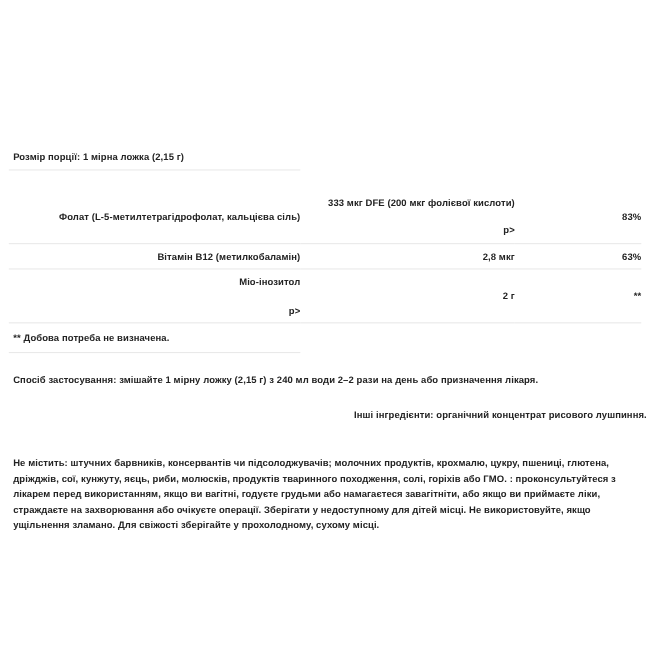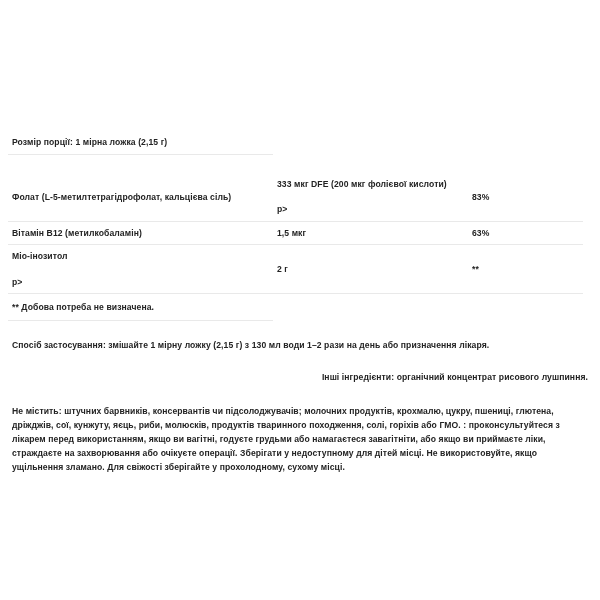--- a/index.html
+++ b/index.html
@@ -72,20 +72,21 @@
     height: 26px;
     padding-left: 4px;
     color: #232323;
   }
   tr.hdr > td.cell-name { padding-left: 4px; }
 
   tr.nut > td {
     padding-left: 4px;
     padding-top: 5px;
     padding-bottom: 5px;
+    text-align: right;
   }
 
   tr.nut td.cell-name,
   tr.nut td.cell-amt,
   tr.nut td.cell-dv { vertical-align: middle; }
 
   .line2 {
     display: block;
   }
 
@@ -104,21 +105,21 @@
     padding: 0 4px;
     font-size: 8.6px;
     line-height: 1.62;
     font-weight: 600;
     color: #232323;
     letter-spacing: 0.01em;
   }
   .para { margin: 0; }
   .para.directions { margin-top: 18px; }
   .para.other-ing  { margin-top: 18px; text-align: right; }
-  .para.warnings   { margin-top: 20px; width: 576px; text-align: left; }
+  .para.warnings   { margin-top: 30px; width: 576px; text-align: left; }
 </style>
 </head>
 <body>
 
 <div class="page">
 
   <div class="spacer-top"></div>
 
   <table class="facts">
     <colgroup>
@@ -148,21 +149,21 @@
         </td>
         <td class="cell-amt">
           <span class="line2">333 мкг DFE (200 мкг фолієвої кислоти)</span>
           <span class="artifact">p&gt;</span>
         </td>
         <td class="cell-dv">83%</td>
       </tr>
 
       <tr class="full nut">
         <td class="cell-name">Вітамін B12 (метилкобаламін)</td>
-        <td class="cell-amt">1,5 мкг</td>
+        <td class="cell-amt">2,8 мкг</td>
         <td class="cell-dv">63%</td>
       </tr>
 
       <tr class="full nut">
         <td class="cell-name">
           <span class="line2">Міо-інозитол</span>
           <span class="artifact">p&gt;</span>
         </td>
         <td class="cell-amt">2 г</td>
         <td class="cell-dv">**</td>
@@ -172,18 +173,18 @@
       <tr class="note">
         <td class="cell-name">** Добова потреба не визначена.</td>
         <td class="cell-blank"></td>
         <td class="cell-blank"></td>
       </tr>
 
     </tbody>
   </table>
 
   <div class="body-block">
-    <p class="para directions">Спосіб застосування: змішайте 1 мірну ложку (2,15 г) з 130 мл води 1–2 рази на день або призначення лікаря.</p>
+    <p class="para directions">Спосіб застосування: змішайте 1 мірну ложку (2,15 г) з 240 мл води 2–2 рази на день або призначення лікаря.</p>
     <p class="para other-ing">Інші інгредієнти: органічний концентрат рисового лушпиння.</p>
     <p class="para warnings">Не містить: штучних барвників, консервантів чи підсолоджувачів; молочних продуктів, крохмалю, цукру, пшениці, глютена, дріжджів, сої, кунжуту, яєць, риби, молюсків, продуктів тваринного походження, солі, горіхів або ГМО. : проконсультуйтеся з лікарем перед використанням, якщо ви вагітні, годуєте грудьми або намагаєтеся завагітніти, або якщо ви приймаєте ліки, страждаєте на захворювання або очікуєте операції. Зберігати у недоступному для дітей місці. Не використовуйте, якщо ущільнення зламано. Для свіжості зберігайте у прохолодному, сухому місці.</p>
   </div>
 
 </div>
 
 </body></html>

